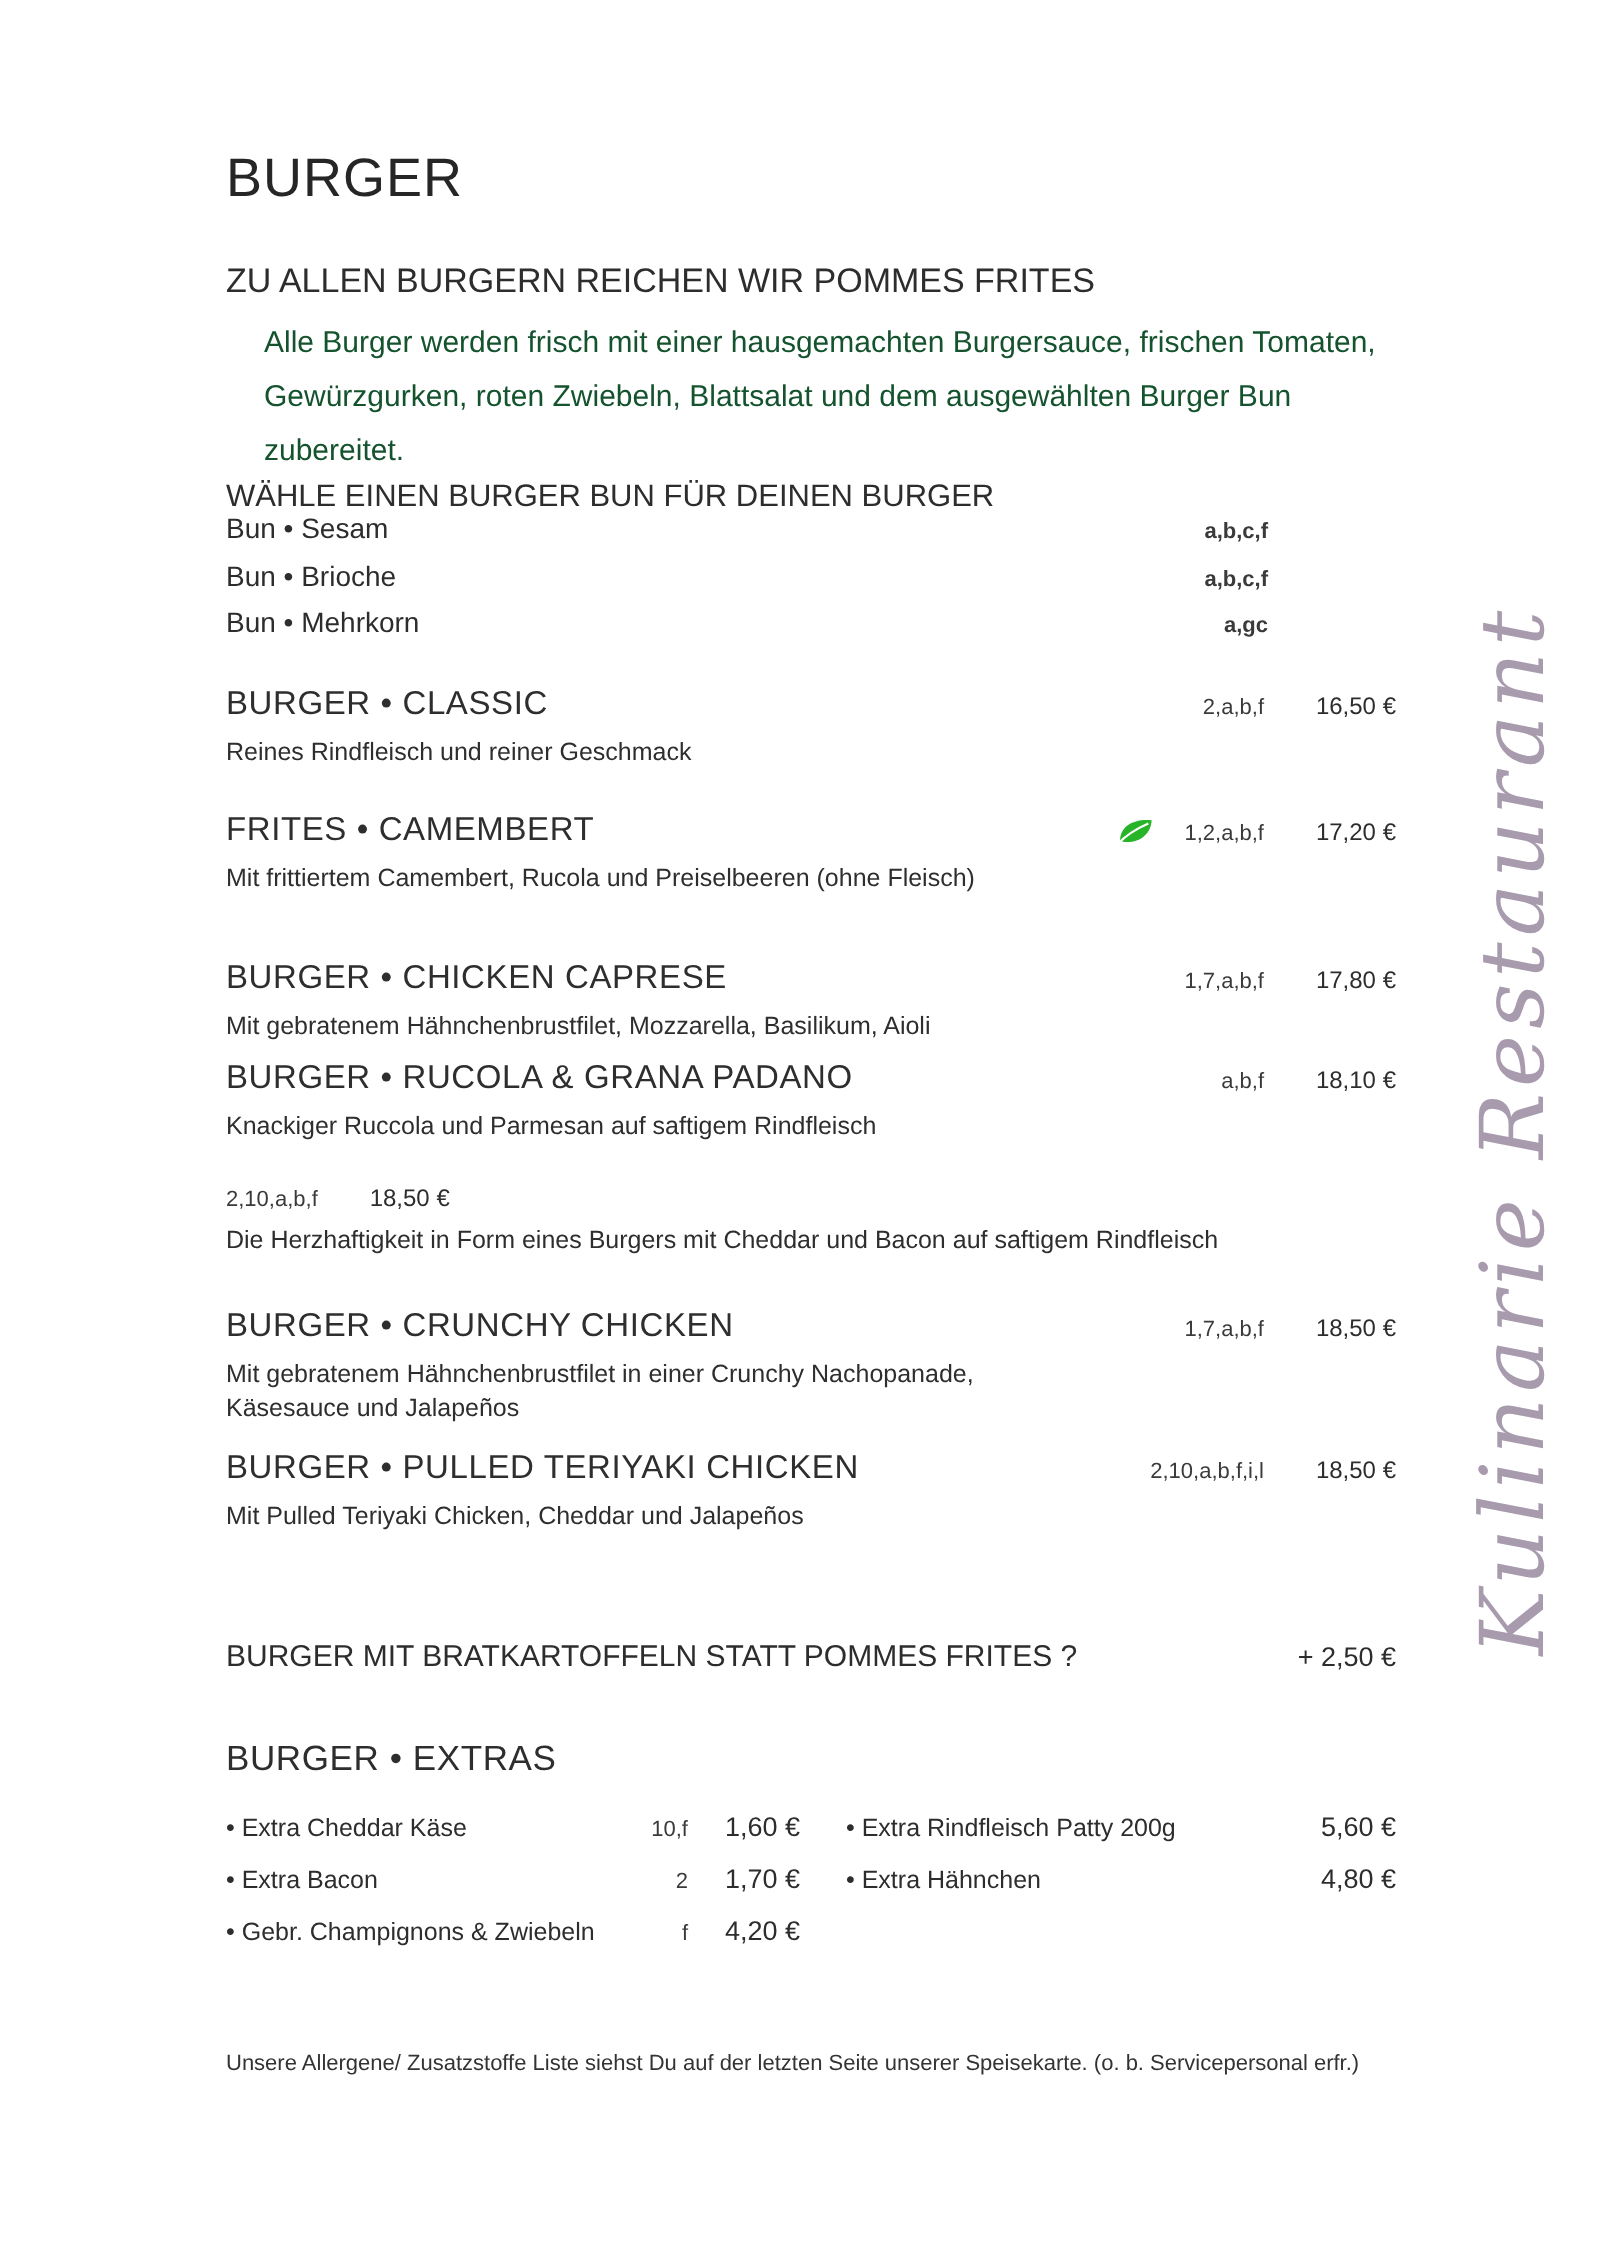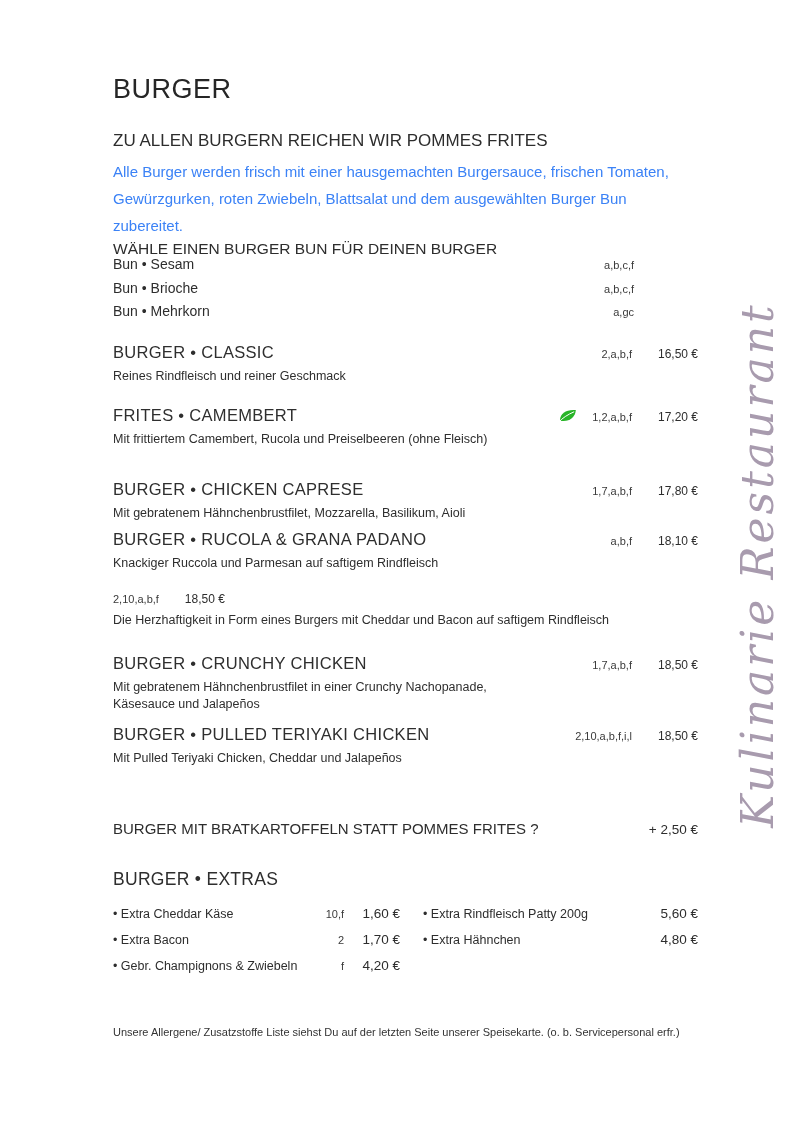--- a/index.html
+++ b/index.html
@@ -8,27 +8,27 @@
     position:relative; width:800px; height:1069px; margin:0 auto;
     background:#ffffff; overflow:hidden;
     font-family:"Liberation Sans","DejaVu Sans",sans-serif;
     color:#2d2d2d;
   }
   .abs { position:absolute; left:113px; width:585px; }
 
   .page-title { top:74px; font-size:27px; font-weight:400; letter-spacing:0.5px; color:#262626; }
 
   .intro-heading { top:131px; font-size:17px; font-weight:400; color:#2d2d2d; }
-  .intro-text { top:158px; font-size:15px; line-height:27px; color:#3b82f6; }
+  .intro-text { top:158px; font-size:15px; line-height:27px; color:#14532d;margin-left:19px; }
 
   .bun-heading { top:223px; font-size:15.5px; font-weight:400;margin-top:17px; }
   .bun-list { top:256px; }
   .bun-row { display:flex; align-items:baseline; height:23.5px; }
   .bun-name { flex:1; font-size:14px; }
-  .bun-allergens { font-size:11px; color:#3a3a3a; text-align:right; }
+  .bun-allergens { font-size:11px; color:#3a3a3a; text-align:right;font-weight:bold; }
   .bun-spacer { width:64px; }
 
   .item { position:absolute; left:113px; width:585px; }
   .item-0 { top:343px; } .item-1 { top:406px; } .item-2 { top:480px; }
   .item-3 { top:530px; } .item-4 { top:592px; } .item-5 { top:654px; }
   .item-6 { top:725px; }
   .item-header { display:flex; align-items:baseline; }
   .item-name { flex:1; font-size:16.5px; letter-spacing:0.3px; color:#2e2e2e; white-space:nowrap; }
   .leaf { width:21px; height:15px; margin-right:14px; align-self:center; flex:0 0 auto; }
   .item-allergens { font-size:11px; color:#3a3a3a; text-align:right; white-space:nowrap; }

